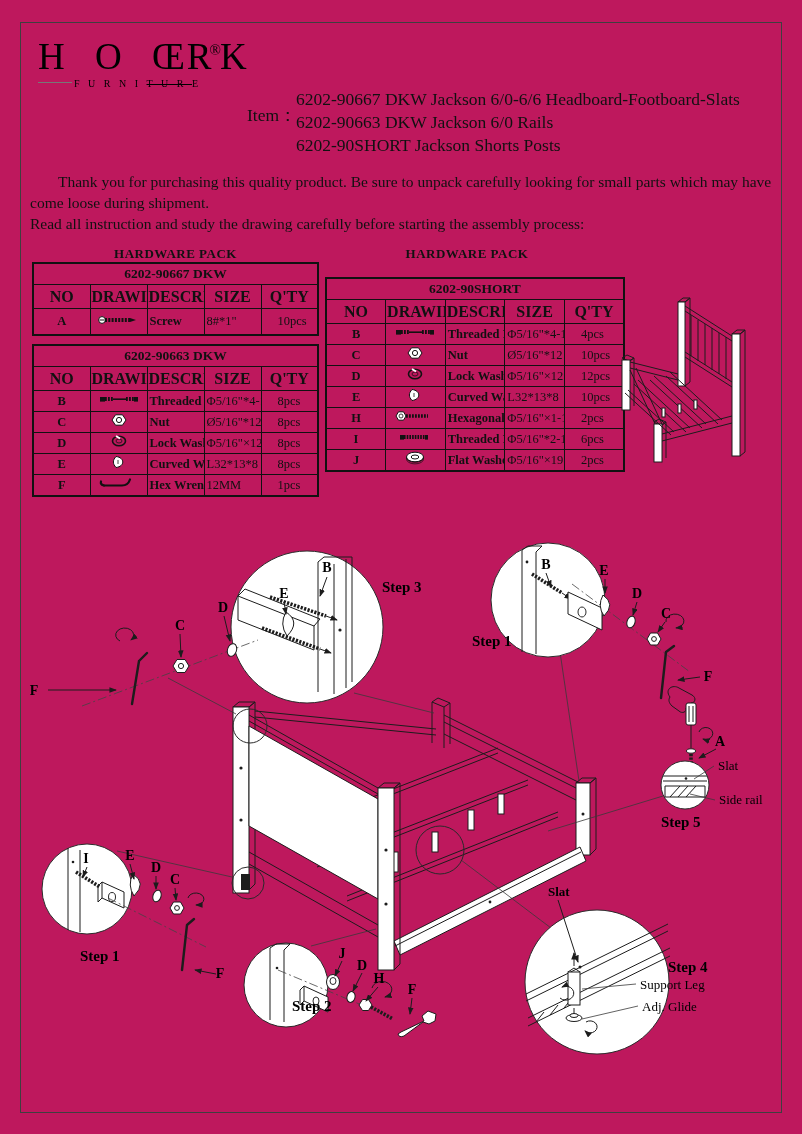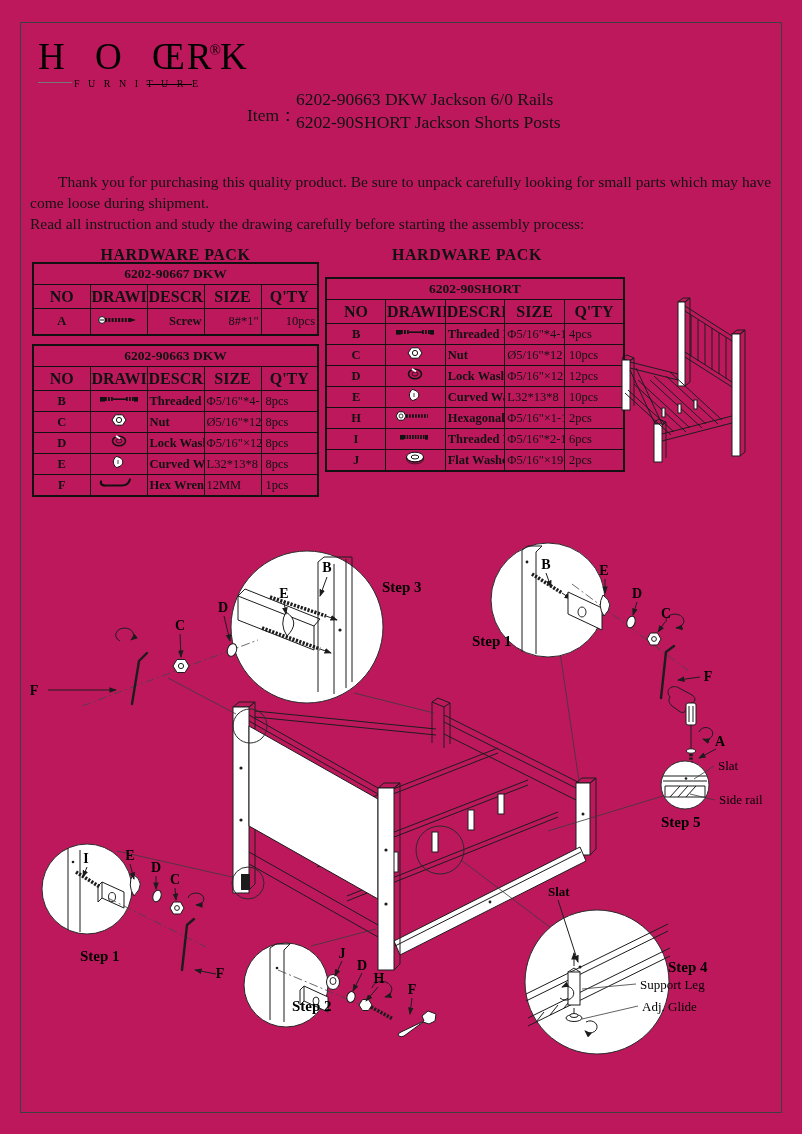--- a/index.html
+++ b/index.html
@@ -19,40 +19,40 @@
         letter-spacing:.5px;white-space:nowrap;font-weight:normal;margin:0;}
   
   .itemblock{position:absolute;left:247px;top:88px;font-size:17.5px;line-height:23px;}
   .itemlabel{position:absolute;left:0;top:16px;}
   .itemlines{margin-left:49px;}
   
   .intro{position:absolute;left:30px;top:171px;width:747px;font-size:15.5px;line-height:21px;}
   .intro p{margin:0;}
   .intro .p1{text-indent:28px;}
   
-  .hwhead{position:absolute;top:246px;font-size:16px;font-weight:bold;text-align:center;
+  .hwhead{position:absolute;top:246px;font-size:13px;font-weight:bold;text-align:center;
         letter-spacing:.5px;}
   .hw1{left:32px;width:287px;}
   .hw2{left:325px;width:284px;}
   table.hw{position:absolute;border-collapse:collapse;border:2px solid #111;
         table-layout:fixed;font-family:"Liberation Serif",serif;}
   .t1{left:32px;top:262px;width:287px;border-radius:27px;}
   .t2{left:32px;top:344px;width:287px;}
   .t3{left:325px;top:277px;width:300px;}
   .hw td{border:1px solid #111;overflow:hidden;white-space:nowrap;}
   .hw .title-row td{height:18px;font-weight:bold;text-align:center;font-size:13.5px;}
   .hw .head td{height:21px;font-weight:bold;text-align:center;font-size:16px;}
   .hw .r td{height:17px;font-size:12.5px;font-weight:bold;padding:0 2px;}
-  .t1 .r td{height:25px;text-align:right;}
+  .t1 .r td{height:25px;}
   .t3 .r td{height:17.5px;}
   .hw td.no{text-align:center;width:26px;}
   .hw td.dr{text-align:center;width:62px;}
   .hw td.de{width:90px;}
   .hw td.sz{width:72px;font-weight:normal;}
-  .hw td.qt{width:33px;font-weight:normal;padding-left:4px;}
+  .hw td.qt{width:33px;font-weight:normal;padding-left:16px;}
   .t3 td.sz{width:76px;}
   
   svg text{fill:#000;}
   svg .step{font:bold 15px "Liberation Serif",serif;}
   svg .part{font:bold 14px "Liberation Serif",serif;text-anchor:middle;}
   svg .note{font:13px "Liberation Serif",serif;}
   svg .noteb{font:bold 13px "Liberation Serif",serif;}
   .ln{stroke:#1c1c1c;fill:none;stroke-width:1;}
   .fillw{fill:#fff;stroke:#1c1c1c;stroke-width:1;}
   .dk{fill:#1c1c1c;stroke:none;}
@@ -72,20 +72,21 @@
 
   <div class="logo">
     <div class="logo-top"><span>H O ŒR</span><sup class="reg">®</sup><span>K</span></div>
     <div class="logo-sub"><span>FURNI</span><span class="struck">TUR</span><span>E</span></div>
   </div>
 
 
   <div class="itemblock">
     <span class="itemlabel">Item：</span>
     <div class="itemlines">
+      <div>6202-90667 DKW Jackson 6/0-6/6 Headboard-Footboard-Slats</div>
       <div>6202-90663 DKW Jackson 6/0 Rails</div>
       <div>6202-90SHORT Jackson Shorts Posts</div>
     </div>
   </div>
 
   <div class="intro">
     <p class="p1">Thank you for purchasing this quality product. Be sure to unpack carefully looking for small parts which may have come loose during shipment.</p>
     <p class="p2">Read all instruction and study the drawing carefully before starting the assembly process:</p>
   </div>
 

